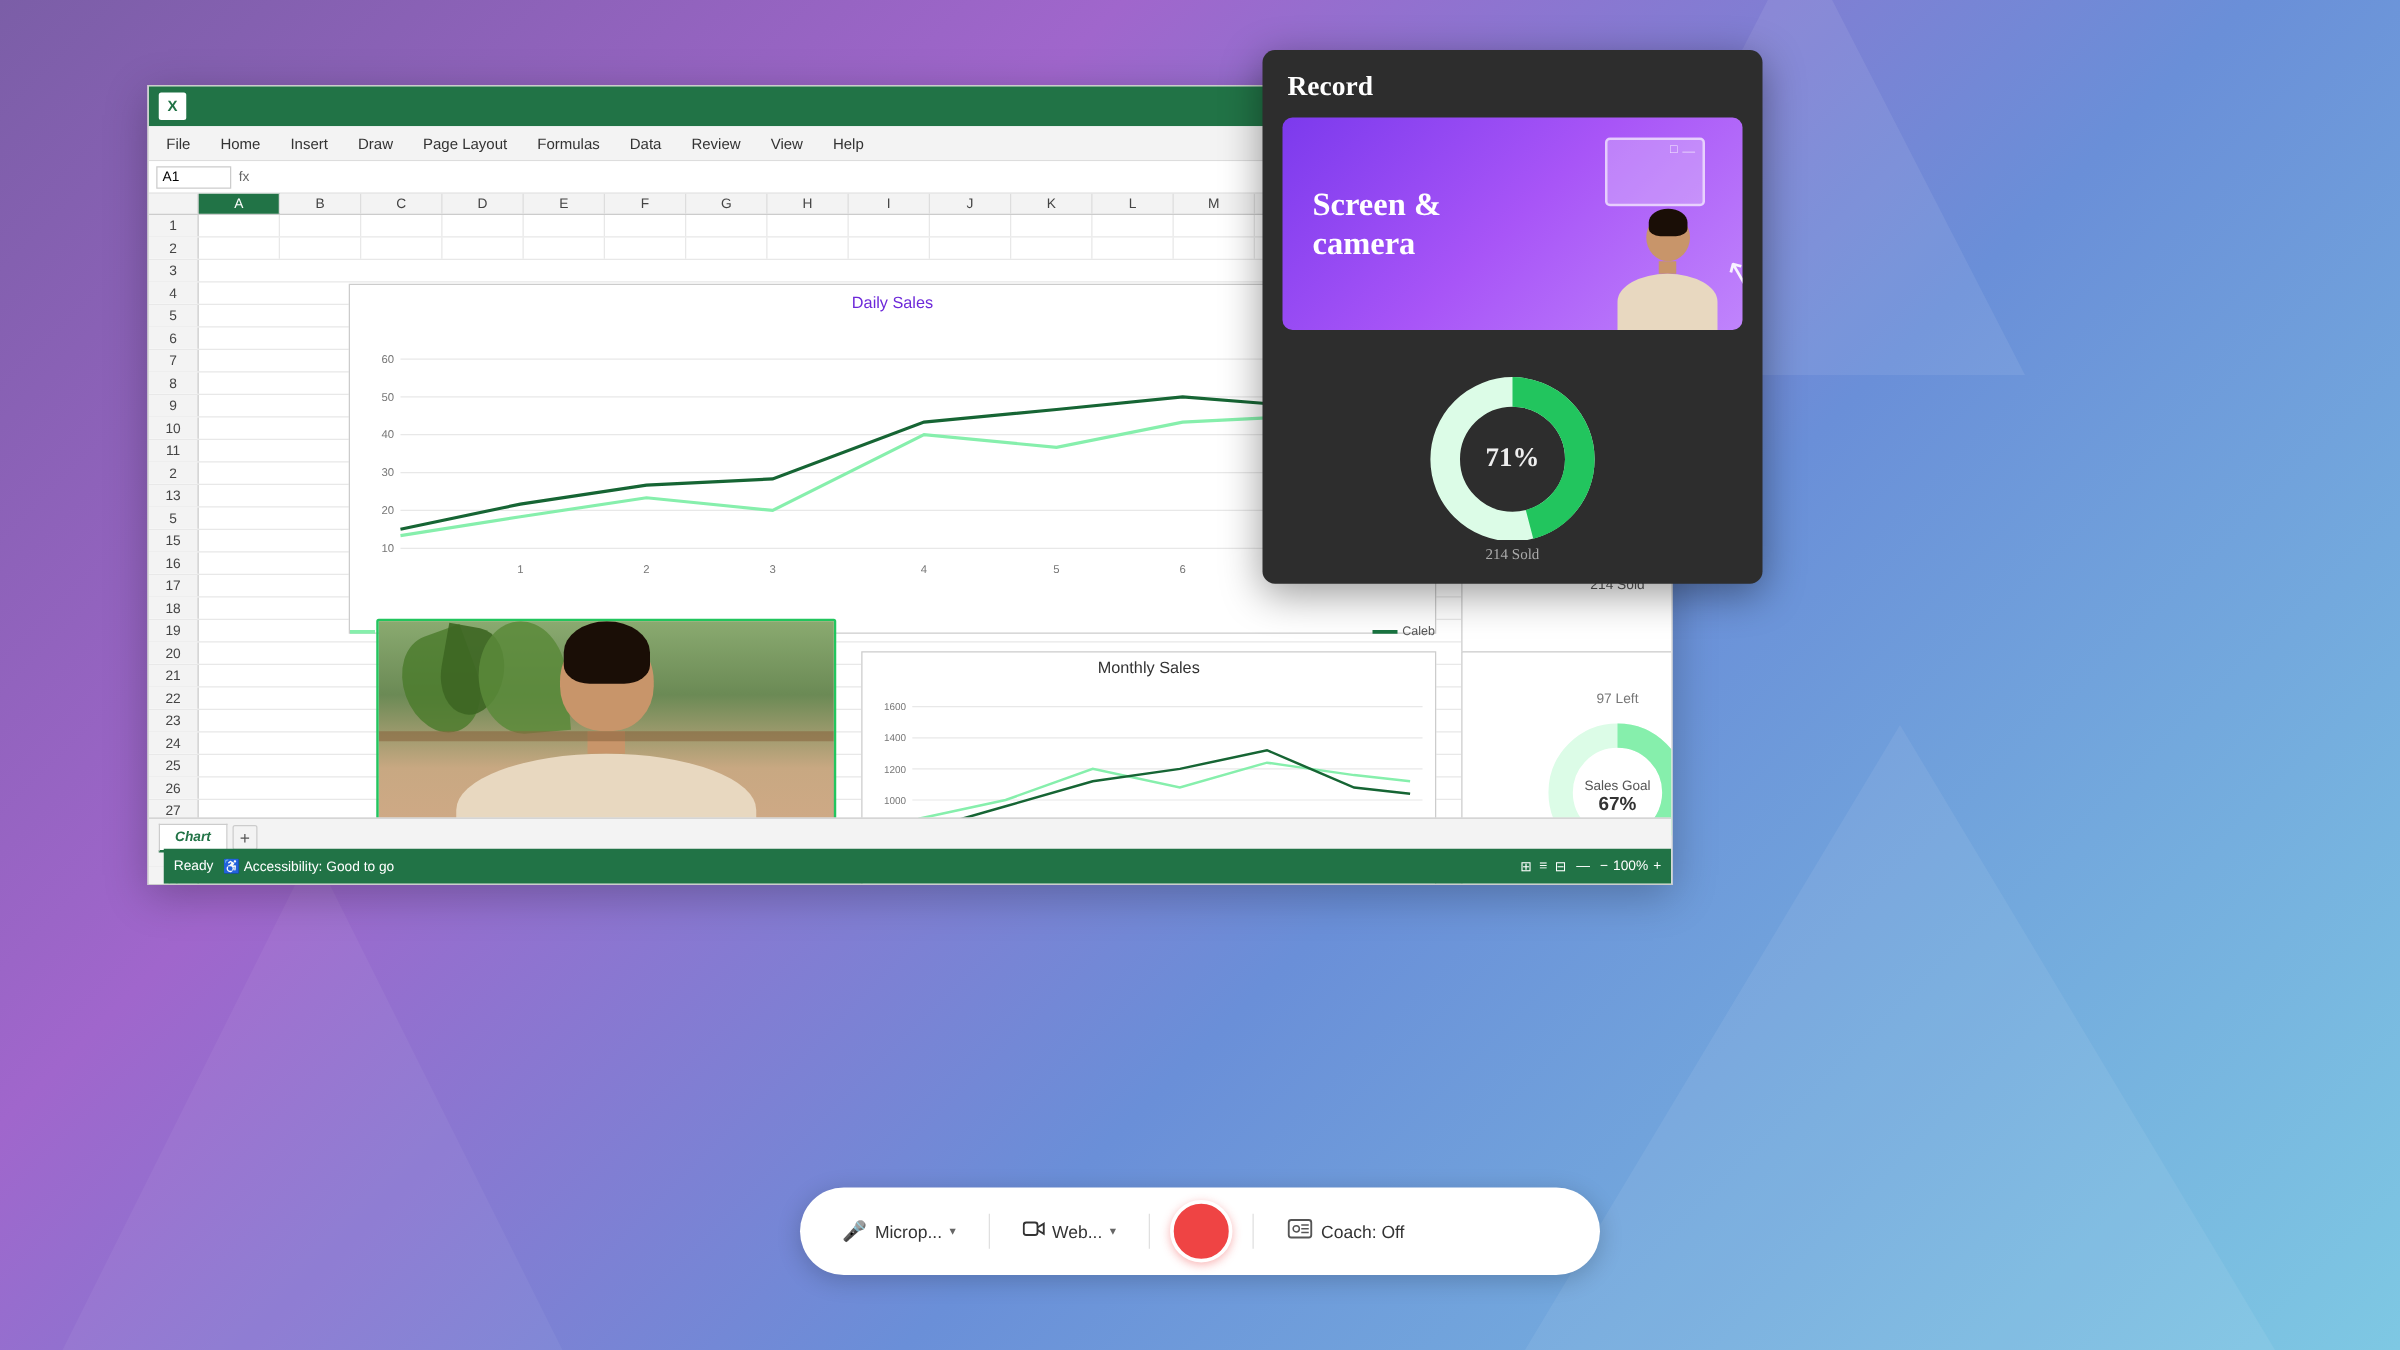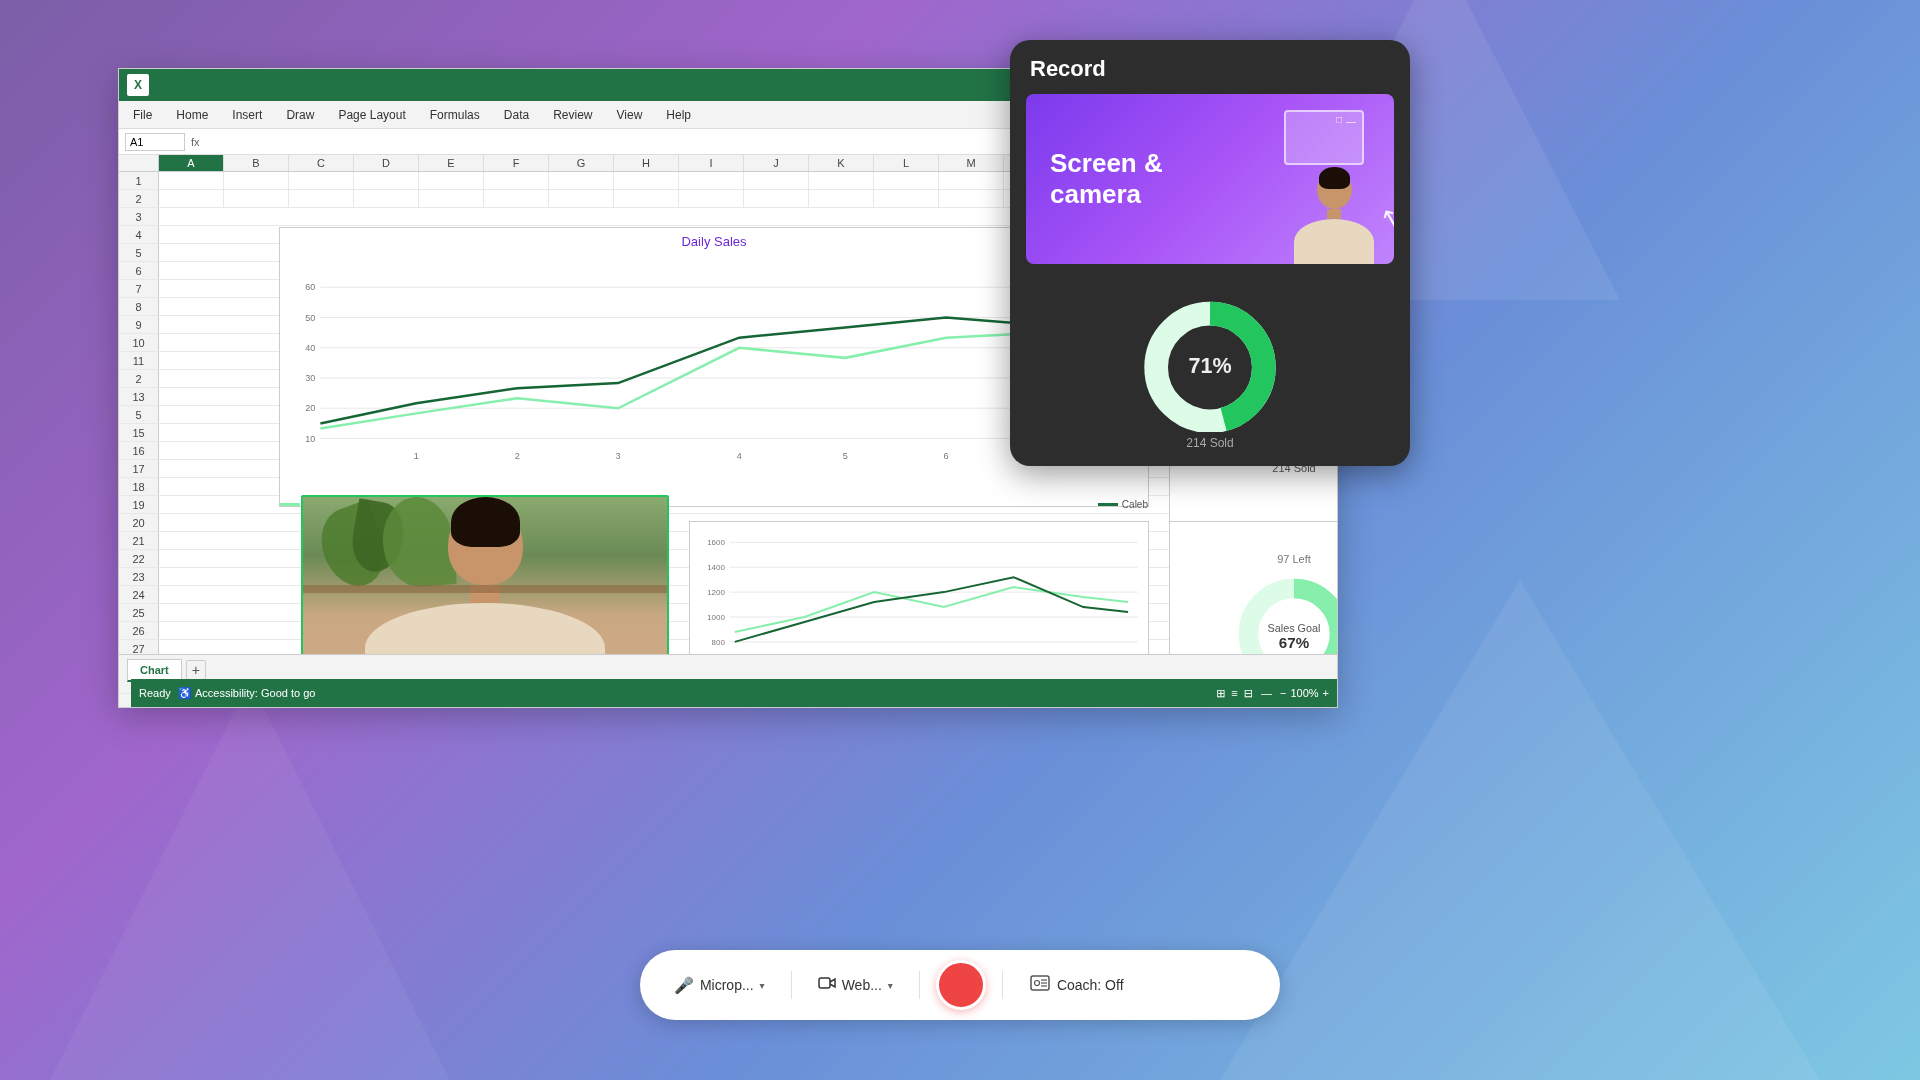--- a/index.html
+++ b/index.html
@@ -269,23 +269,24 @@
       border-radius: 2px;
     }
 
     
     .record-panel {
       position: absolute;
       top: 40px;
       right: 510px;
       width: 400px;
       background: #2d2d2d;
-      border-radius: 20px;
+      border-radius: 10px;
       overflow: hidden;
       box-shadow: 0 8px 32px rgba(0,0,0,0.4);
+      font-family: Liberation Serif, serif;
     }
     .record-header {
       padding: 16px 20px 12px;
       font-size: 22px;
       font-weight: 600;
       color: #fff;
     }
     .record-preview {
       margin: 0 16px 16px;
       border-radius: 8px;
@@ -675,20 +676,21 @@
         <div style="position:absolute;top:-8px;left:3px;width:69px;height:50px;background:#1a0e06;border-radius:50% 50% 30% 30%;"></div>
       </div>
       <div style="width:30px;height:18px;background:#c8956a;"></div>
       <div style="width:240px;height:90px;background:#e8d8c0;border-radius:50% 50% 0 0;"></div>
     </div>
 
     <div style="position:absolute;top:45%;left:0;right:0;height:8px;background:#8b6540;opacity:0.6;"></div>
   </div>
 
   <div class="monthly-sales-area">
+    <div class="monthly-chart-title">Monthly Sales</div>
     <svg viewBox="0 0 460 190" width="100%" height="190" xmlns="http://www.w3.org/2000/svg">
 
       <line x1="40" y1="20" x2="450" y2="20" stroke="#e8e8e8" stroke-width="1"></line>
       <line x1="40" y1="45" x2="450" y2="45" stroke="#e8e8e8" stroke-width="1"></line>
       <line x1="40" y1="70" x2="450" y2="70" stroke="#e8e8e8" stroke-width="1"></line>
       <line x1="40" y1="95" x2="450" y2="95" stroke="#e8e8e8" stroke-width="1"></line>
       <line x1="40" y1="120" x2="450" y2="120" stroke="#e8e8e8" stroke-width="1"></line>
       <line x1="40" y1="145" x2="450" y2="145" stroke="#e8e8e8" stroke-width="1"></line>
       <line x1="40" y1="170" x2="450" y2="170" stroke="#e8e8e8" stroke-width="1"></line>
 
@@ -719,21 +721,21 @@
   <div style="position:absolute;top:452px;left:1050px;width:250px;height:210px;background:#fff;border:1px solid #ccc;display:flex;flex-direction:column;align-items:center;justify-content:center;gap:4px;">
     <div style="font-size:11px;color:#777;">97 Left</div>
     <svg viewBox="0 0 120 120" width="130" height="130" xmlns="http://www.w3.org/2000/svg">
       <circle cx="60" cy="60" r="42" fill="none" stroke="#dcfce7" stroke-width="18"></circle>
       <circle cx="60" cy="60" r="42" fill="none" stroke="#86efac" stroke-width="18" stroke-dasharray="176 264" stroke-dashoffset="66" transform="rotate(-90 60 60)"></circle>
       <text x="60" y="58" text-anchor="middle" font-size="10" fill="#555">Sales Goal</text>
       <text x="60" y="73" text-anchor="middle" font-size="14" font-weight="bold" fill="#333">67%</text>
     </svg>
   </div>
 
-  <div style="position:absolute;bottom:22px;left:0;right:0;height:28px;background:#f3f3f3;border-top:1px solid #ccc;display:flex;align-items:center;padding:15px 8px;gap:4px;">
+  <div style="position:absolute;bottom:22px;left:0;right:0;height:28px;background:#f3f3f3;border-top:1px solid #ccc;display:flex;align-items:center;padding:15px 8px;gap:4px;font-style:italic;">
     <div class="sheet-tab active">Chart</div>
     <div class="add-sheet-btn">+</div>
   </div>
 
   <div class="excel-bottom-bar">
     <div style="display:flex;align-items:center;gap:8px;">
       <span>Ready</span>
       <span style="font-size:11px;">
         <span>♿</span>
         <span>Accessibility: Good to go</span>

